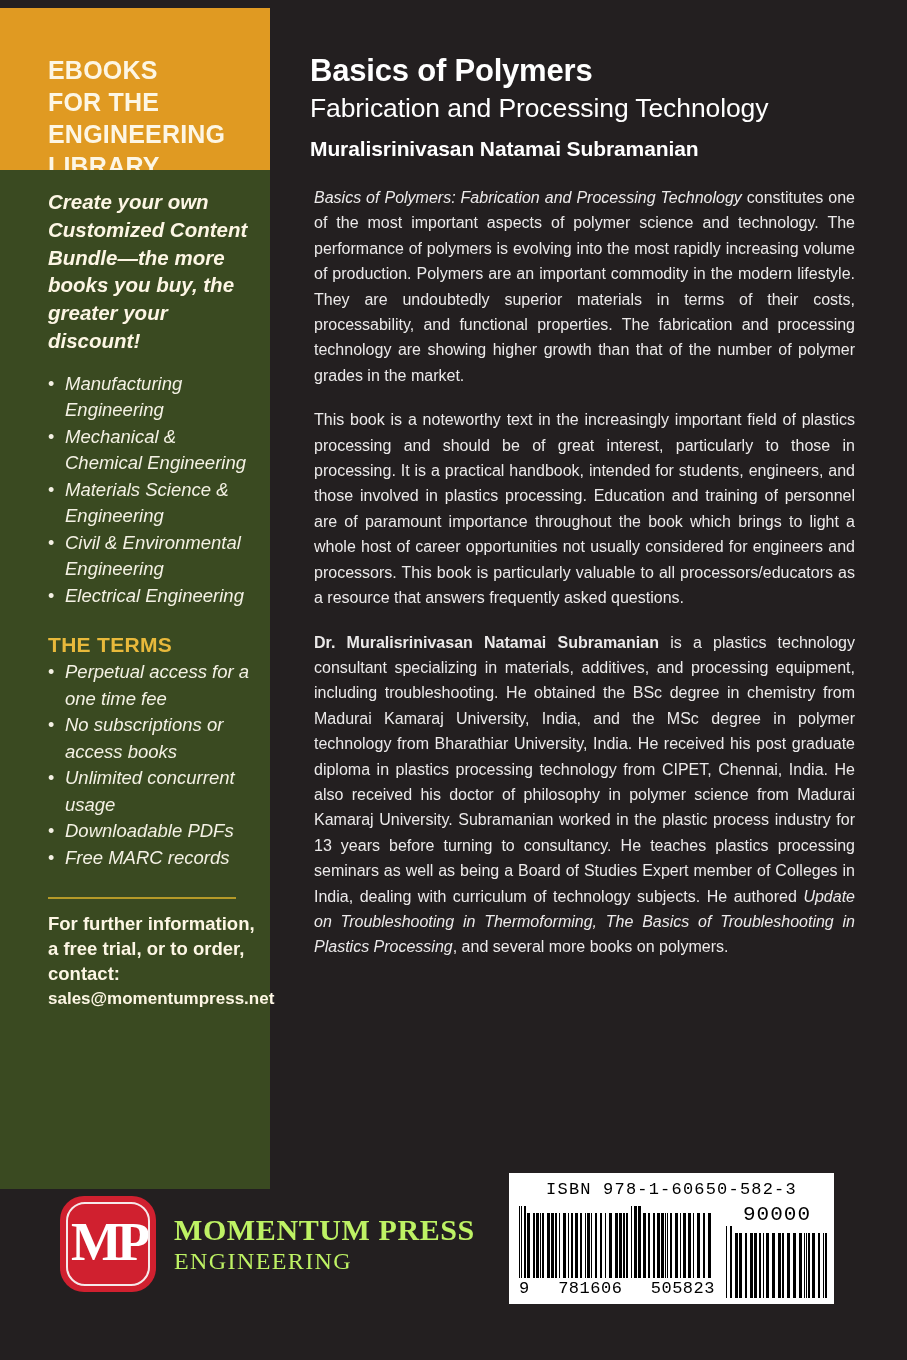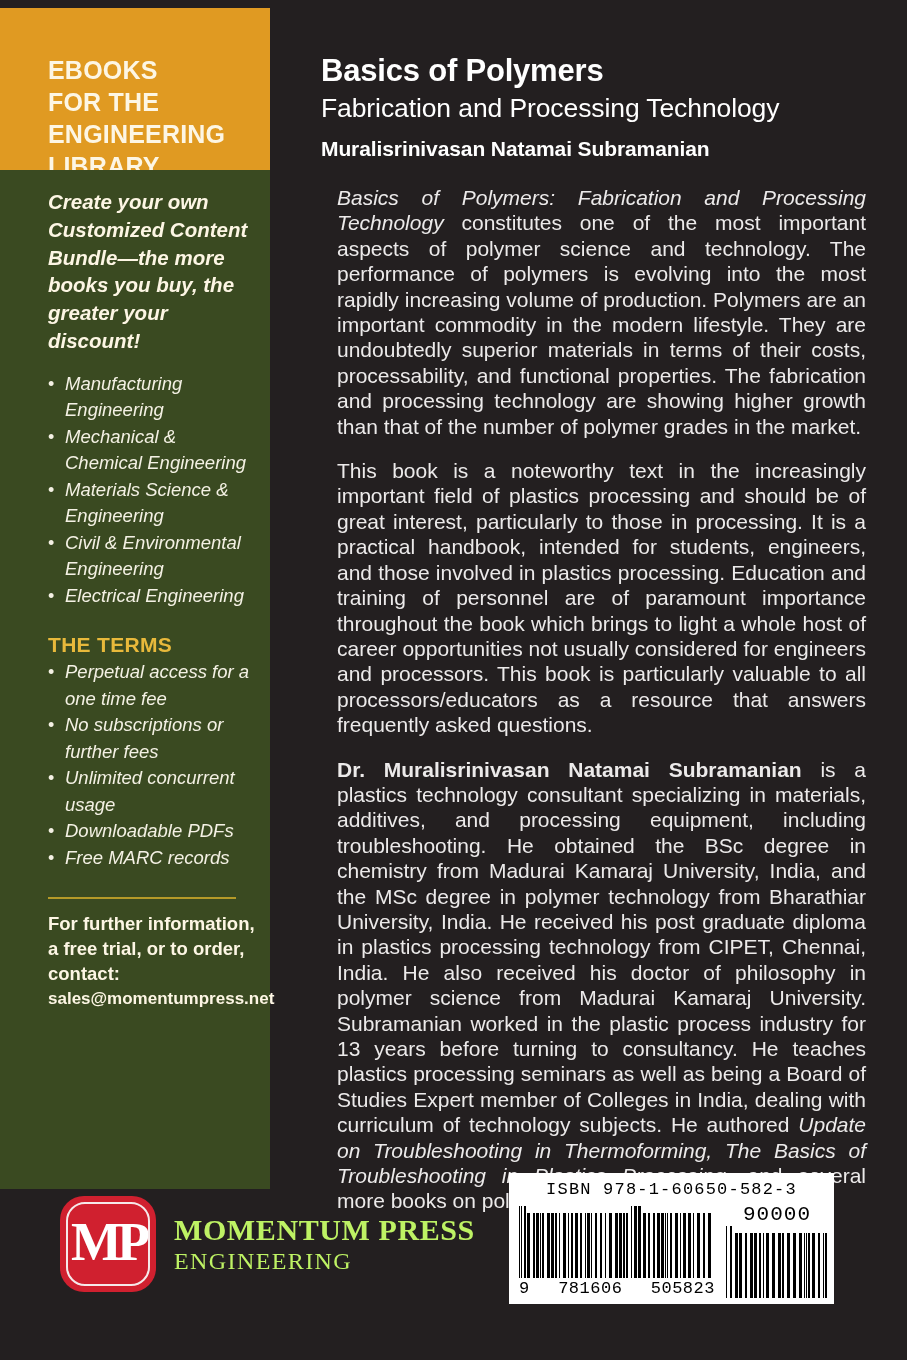--- a/index.html
+++ b/index.html
@@ -100,21 +100,21 @@
     line-height: 25px;
   }
   .contact .email {
     font-size: 17px;
     display: block;
   }
 
   
   .main {
     position: absolute;
-    left: 321px;
+    left: 310px;
     top: 0;
     width: 545px;
     height: 1144px;
   }
   .title {
     color: #ffffff;
     font-weight: bold;
     font-size: 31px;
     line-height: 36px;
     margin-top: 53px;
@@ -131,24 +131,24 @@
   .author {
     color: #ffffff;
     font-weight: bold;
     font-size: 21px;
     line-height: 28px;
     margin-top: 10px;
     letter-spacing: -0.1px;
   }
   p.body {
     color: #eceaea;
-    font-size: 21px;
+    font-size: 16px;
     line-height: 25.4px;
     text-align: justify;
-    margin: 19px 0 0 16px;
+    margin: 19px 0 0 4px;
     hyphens: manual;
   }
   p.body.first { margin-top: 22px; }
   p.body i { font-style: italic; }
   p.body b { font-weight: bold; }
 
   
   .logo-block {
     position: absolute;
     left: 60px;
@@ -275,21 +275,21 @@
         <li>Manufacturing Engineering</li>
         <li>Mechanical &amp; Chemical Engineering</li>
         <li>Materials Science &amp; Engineering</li>
         <li>Civil &amp; Environmental Engineering</li>
         <li>Electrical Engineering</li>
       </ul>
 
       <div class="sect-head terms">THE TERMS</div>
       <ul class="bullets">
         <li>Perpetual access for a one time fee</li>
-        <li>No subscriptions or further fees</li>
+        <li>No subscriptions or access books</li>
         <li>Unlimited concurrent usage</li>
         <li>Downloadable PDFs</li>
         <li>Free MARC records</li>
       </ul>
 
       <div class="rule"></div>
 
       <div class="contact">
         <span>For further information, a free trial, or to order, contact:</span>
         <span class="email">sales@momentumpress.net</span>

